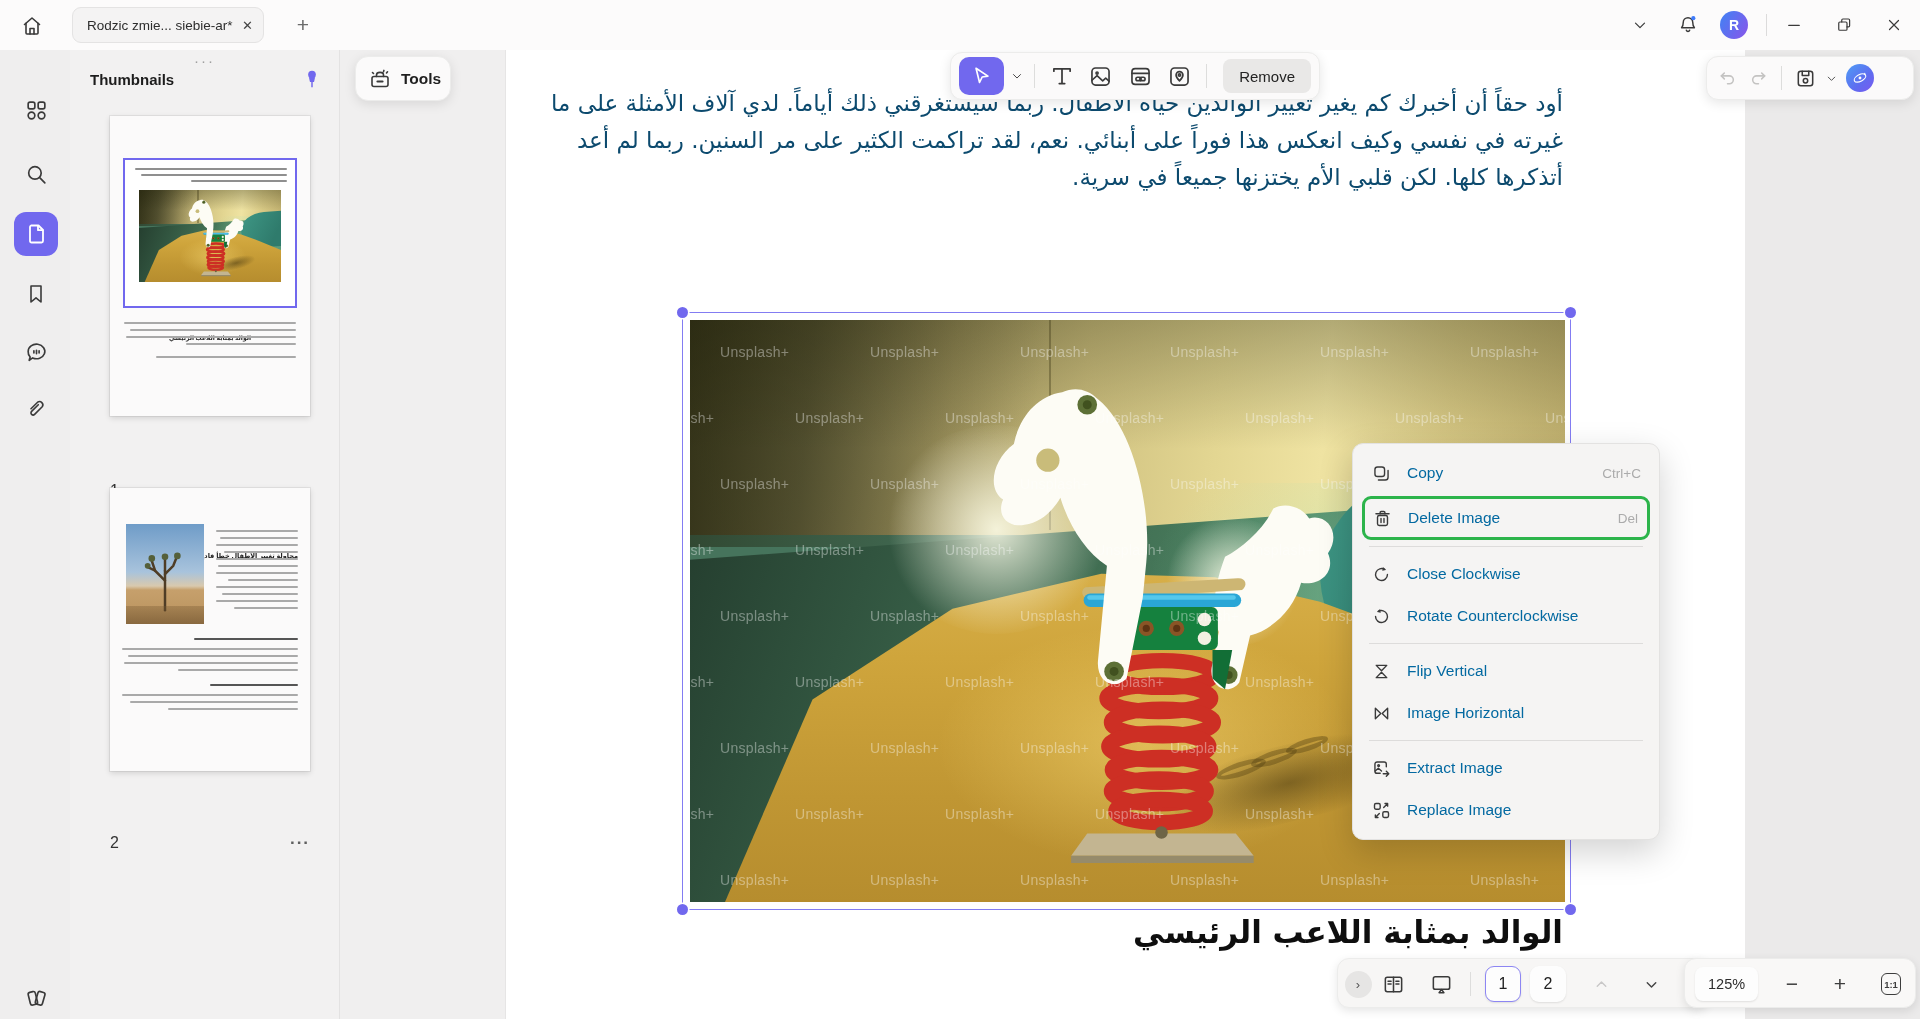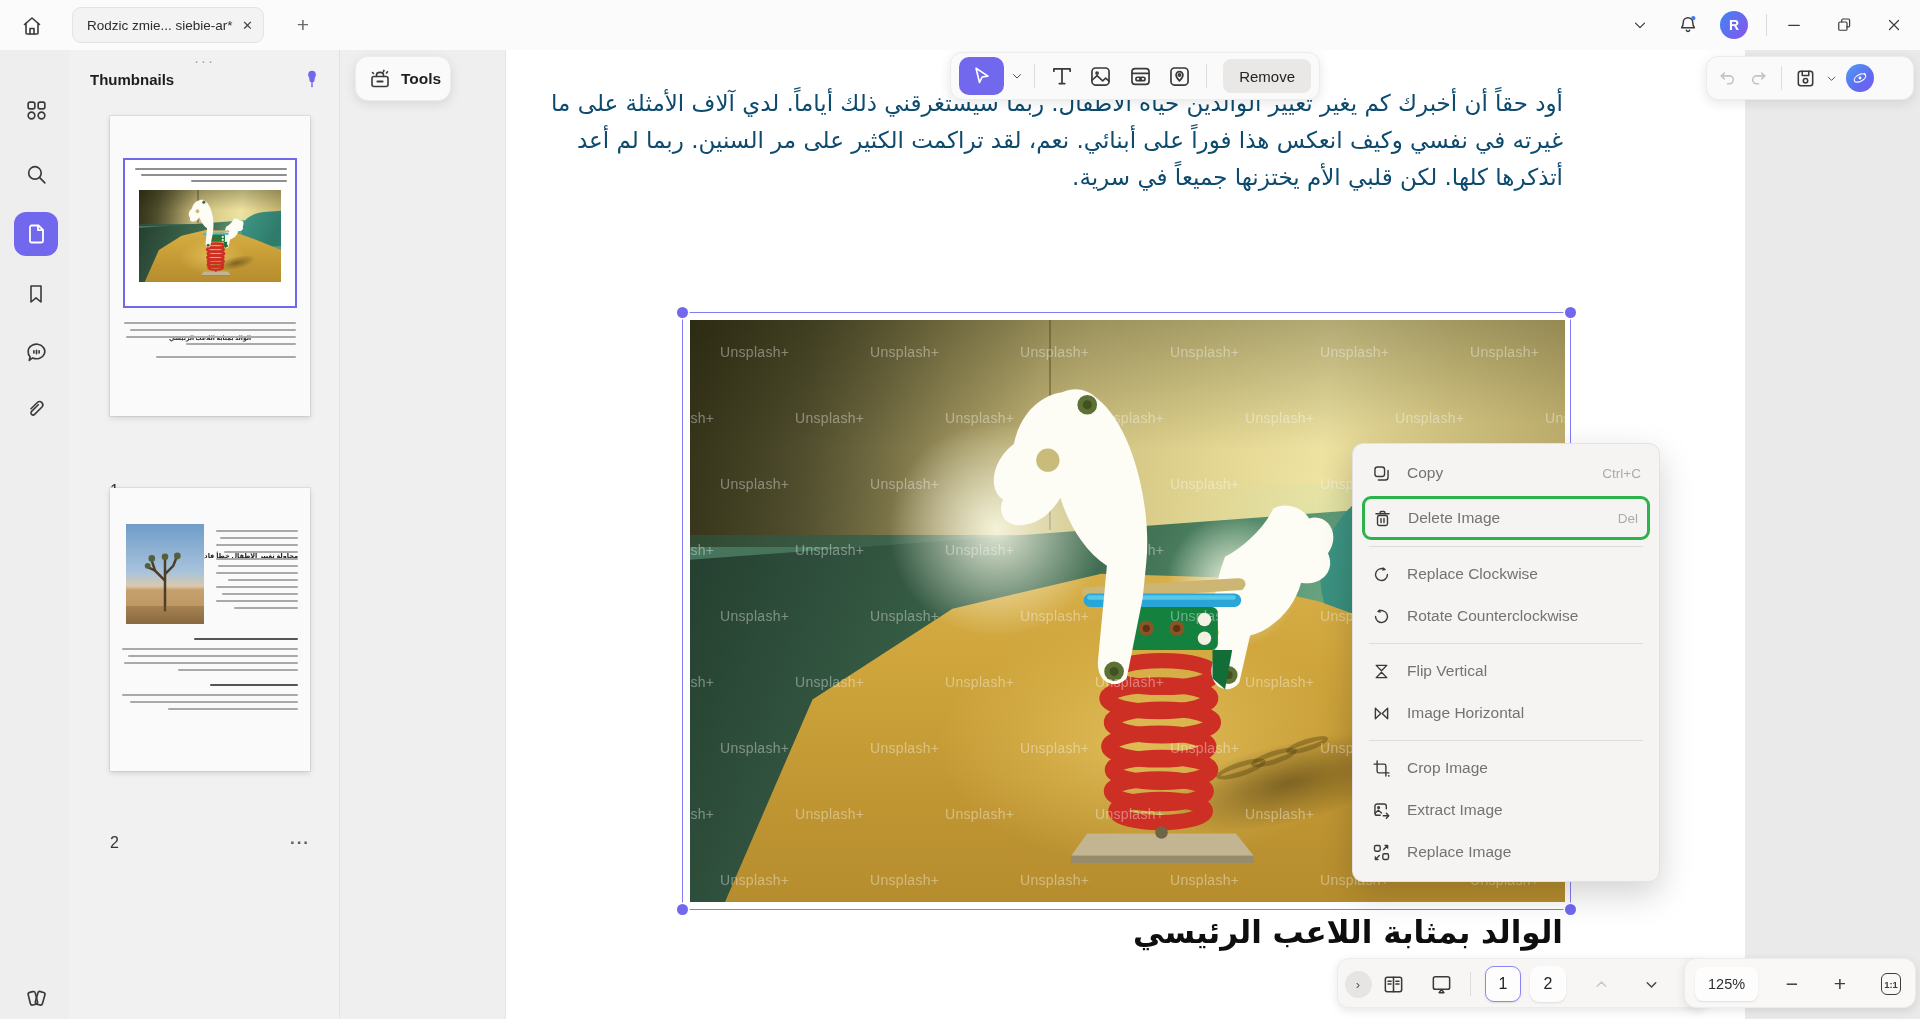--- a/index.html
+++ b/index.html
@@ -77,21 +77,21 @@
   .v-div{width:1px;height:24px;background:#ddddDC;margin:0 4px;}
   .close-btn{margin-left:6px;height:34px;padding:0 16px;border-radius:8px;background:#e9e8e7;font-size:15px;color:#232323;display:flex;align-items:center;}
   .tools-btn{left:355px;top:56px;width:96px;height:45px;padding:0 12px;gap:9px;border-radius:13px;}
   .tools-label{font-size:15.5px;font-weight:bold;color:#1f1f1f;}
   .minibar{left:1706px;top:56px;width:208px;height:44px;padding:0 10px;gap:8px;}
   .ai-btn{width:28px;height:28px;border-radius:50%;background:linear-gradient(135deg,#4e9df5,#5f6cf0 60%,#7a5af0);display:flex;align-items:center;justify-content:center;}
 
   
   .menu{position:absolute;left:1352px;top:443px;width:308px;background:#f5f4f3;border:1px solid #e3e2e1;border-radius:11px;box-shadow:0 12px 34px rgba(0,0,0,.18);padding:8px 0;z-index:25;}
   .mi{display:flex;align-items:center;height:42px;padding:0 18px;gap:15px;}
-  .mi .lbl{font-size:15.5px;color:#737373;flex:1;white-space:nowrap;}
+  .mi .lbl{font-size:15.5px;color:#0369a1;flex:1;white-space:nowrap;}
   .mi .sc{font-size:13.5px;color:#ababab;}
   .mi.disabled .lbl{color:#bdbdbd;}
   .mi.disabled .ic{stroke:#c6c6c6;}
   .hl{margin:2px 9px;border:3px solid var(--green);border-radius:9px;background:#f5f4f3;}
   .hl .mi{height:38px;padding:0 9px 0 7px;}
   .mdiv{height:1px;background:#dddcdb;margin:6px 16px;}
 
   
   .statusbar{position:absolute;top:958px;height:50px;background:#f7f6f5;border:1px solid #ececeb;border-radius:12px;box-shadow:0 3px 10px rgba(0,0,0,.10);z-index:15;}
   .sb-a{left:1337px;width:372px;}
@@ -592,21 +592,21 @@
     </div>
   </div>
   <div class="mdiv"></div>
   <div class="mi">
     <span>
         <svg class="ic" width="21" height="21" viewBox="0 0 24 24">
           <path d="M18.8 12a6.8 6.8 0 1 1-3-5.6"></path>
           <path d="M13.6 3.4l3.4 2.9-4 1.7" fill="#3a3a3a" stroke="none"></path>
         </svg>
       </span>
-    <span class="lbl">Replace Clockwise</span>
+    <span class="lbl">Close Clockwise</span>
   </div>
   <div class="mi">
     <span>
         <svg class="ic" width="21" height="21" viewBox="0 0 24 24">
           <path d="M5.2 12a6.8 6.8 0 1 0 3-5.6"></path>
           <path d="M10.4 3.4 7 6.3l4 1.7" fill="#3a3a3a" stroke="none"></path>
         </svg>
       </span>
     <span class="lbl">Rotate Counterclockwise</span>
   </div>
@@ -623,30 +623,20 @@
   <div class="mi">
     <span>
         <svg class="ic" width="21" height="21" viewBox="0 0 24 24">
           <path d="M5 6v12l6.2-6z"></path>
           <path d="M19 6v12l-6.2-6z"></path>
         </svg>
       </span>
     <span class="lbl">Image Horizontal</span>
   </div>
   <div class="mdiv"></div>
-  <div class="mi">
-    <span>
-        <svg class="ic" width="21" height="21" viewBox="0 0 24 24">
-          <path d="M7 3.5V15a2 2 0 0 0 2 2h11.5"></path>
-          <path d="M3.5 7H15a2 2 0 0 1 2 2v11.5"></path>
-          <circle cx="20.3" cy="20.3" r="1" fill="#3a3a3a" stroke="none"></circle>
-        </svg>
-      </span>
-    <span class="lbl">Crop Image</span>
-  </div>
   <div class="mi">
     <span>
         <svg class="ic" width="21" height="21" viewBox="0 0 24 24">
           <path d="M17.5 10V7a2.5 2.5 0 0 0-2.5-2.5H7A2.5 2.5 0 0 0 4.5 7v8A2.5 2.5 0 0 0 7 17.5h3.5"></path>
           <circle cx="8.7" cy="8.7" r="1"></circle>
           <path d="M4.8 14.8l3.6-3.2 3.6 3.2"></path>
           <path d="M14 18h6.2M17.5 15.2l2.8 2.8-2.8 2.8"></path>
         </svg>
       </span>
     <span class="lbl">Extract Image</span>

